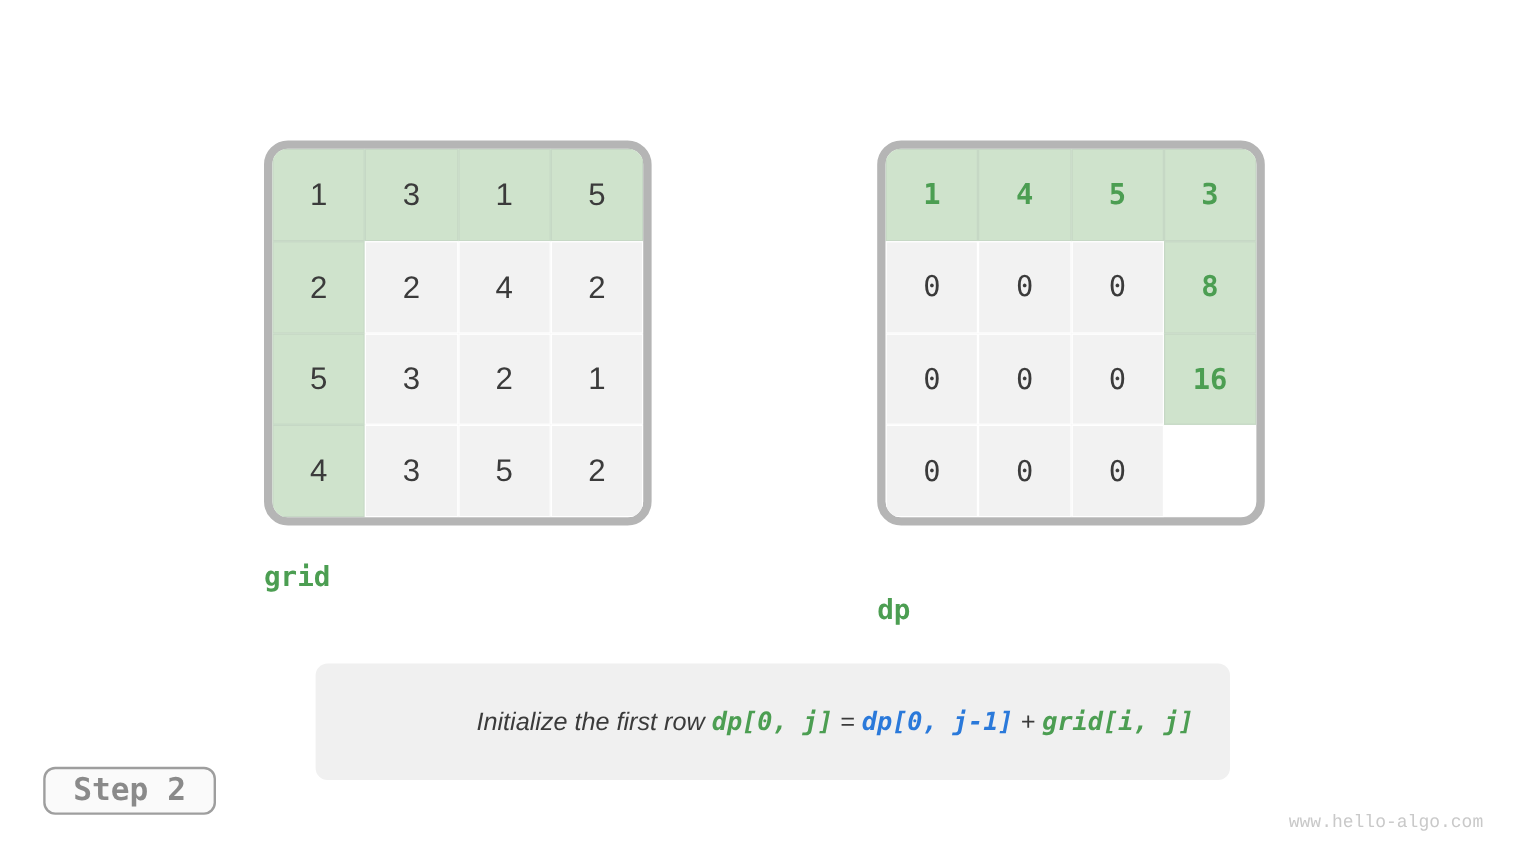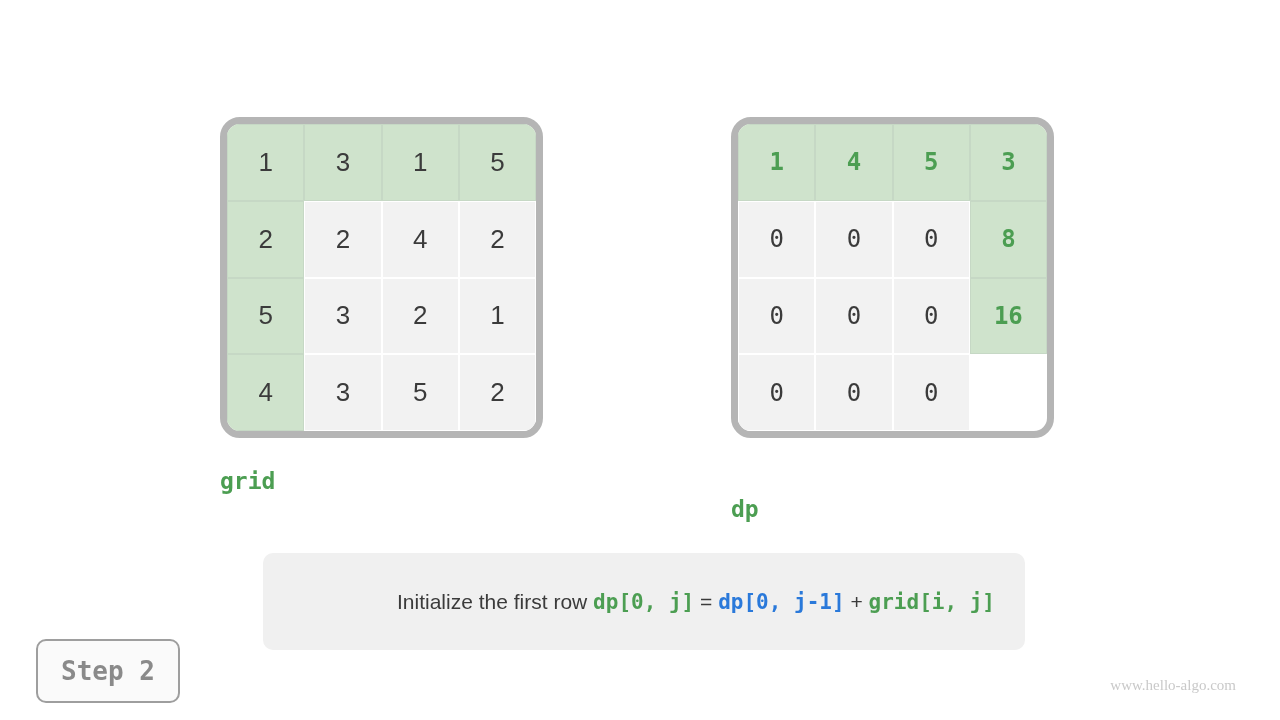--- a/index.html
+++ b/index.html
@@ -67,58 +67,59 @@
     box-sizing: border-box;
     background: var(--caption-bg, #f0f0f0);
     border-radius: 10px;
     display: flex;
     flex-direction: column;
     justify-content: center;
     align-items: flex-end;
     padding: 0 30px;
     font-size: 21px;
     white-space: pre;
+    font-style: italic;
   }
   .caption-line { display: block; }
   .tok-plain {
     font-family: "Liberation Sans", sans-serif;
     color: var(--dark-text, #3b3b3b);
   }
   .tok-green {
     font-family: "DejaVu Sans Mono", monospace;
     font-weight: 700;
     color: var(--green-text, #4c9e52);
   }
   .tok-blue {
     font-family: "DejaVu Sans Mono", monospace;
     font-weight: 700;
     color: var(--blue-text, #2a79da);
   }
   
   .step-badge {
     position: absolute;
     left: 36px; top: 639px;
-    width: 144px; height: 64px;
+    width: 144px; height: 40px;
     box-sizing: border-box;
     background: #fafafa;
     border: 2px solid var(--badge-border, #9e9e9e);
     border-radius: 10px;
     display: flex;
     align-items: center;
     justify-content: center;
     font-family: "DejaVu Sans Mono", monospace;
     font-weight: 700;
     font-size: 26px;
     color: var(--badge-text, #8a8a8a);
   }
   
   .watermark {
     position: absolute;
     right: 44px; top: 677px;
-    font-family: Liberation Serif, serif;
+    font-family: Liberation Mono, monospace;
     font-size: 15px;
     color: var(--watermark-text, #c9c9c9);
   }
 </style>
 </head>
 <body>
 
 <div class="stage">
 
   <div id="matrix-grid" class="matrix" style="left:220px; top:117px;">

